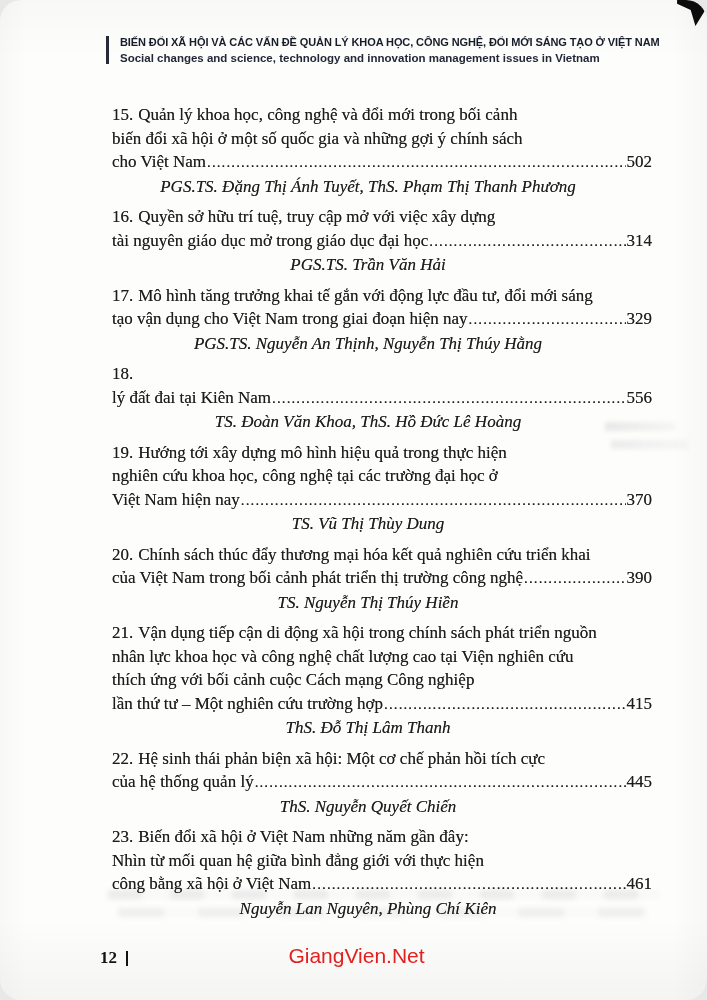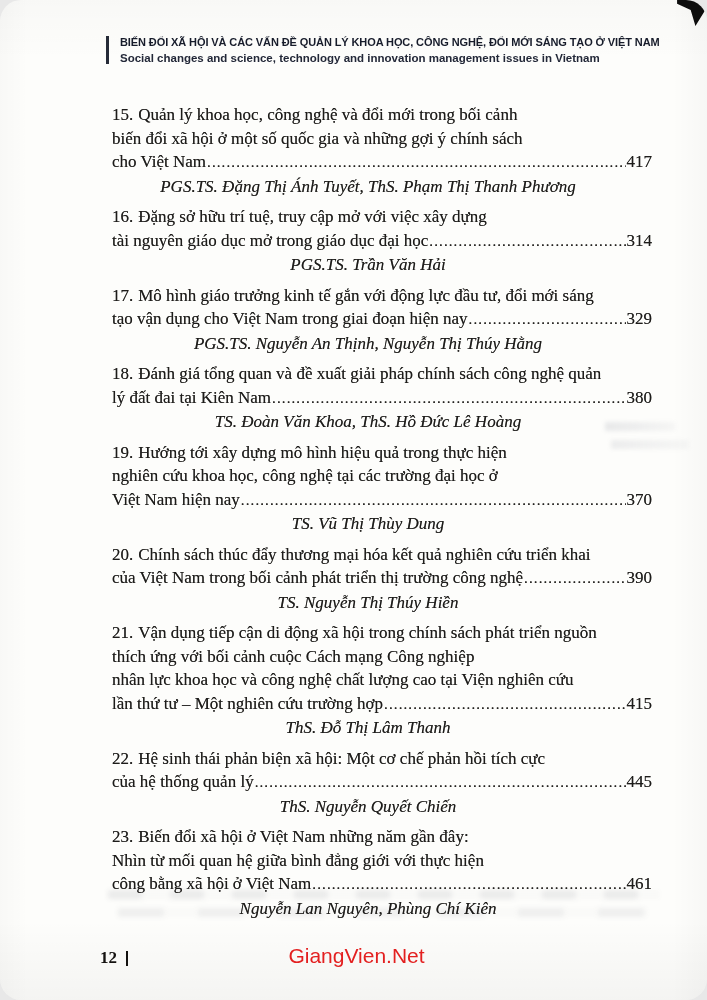--- a/index.html
+++ b/index.html
@@ -87,57 +87,56 @@
         <div class="line">
           <span class="num">15.</span>
           <span class="t">Quản lý khoa học, công nghệ và đổi mới trong bối cảnh</span>
         </div>
         <div class="line">
           <span class="t">biến đổi xã hội ở một số quốc gia và những gợi ý chính sách</span>
         </div>
         <div class="line">
           <span class="t">cho Việt Nam</span>
           <span class="dots"></span>
-          <span class="pg">417</span>
+          <span class="pg">502</span>
         </div>
         <div class="author">PGS.TS. Đặng Thị Ánh Tuyết, ThS. Phạm Thị Thanh Phương</div>
       </div>
       <div class="entry">
         <div class="line">
           <span class="num">16.</span>
-          <span class="t">Đặng sở hữu trí tuệ, truy cập mở với việc xây dựng</span>
+          <span class="t">Quyền sở hữu trí tuệ, truy cập mở với việc xây dựng</span>
         </div>
         <div class="line">
           <span class="t">tài nguyên giáo dục mở trong giáo dục đại học</span>
           <span class="dots"></span>
           <span class="pg">314</span>
         </div>
         <div class="author">PGS.TS. Trần Văn Hải</div>
       </div>
       <div class="entry">
         <div class="line">
           <span class="num">17.</span>
-          <span class="t">Mô hình giáo trưởng kinh tế gắn với động lực đầu tư, đổi mới sáng</span>
+          <span class="t">Mô hình tăng trưởng khai tế gắn với động lực đầu tư, đổi mới sáng</span>
         </div>
         <div class="line">
           <span class="t">tạo vận dụng cho Việt Nam trong giai đoạn hiện nay</span>
           <span class="dots"></span>
           <span class="pg">329</span>
         </div>
         <div class="author">PGS.TS. Nguyễn An Thịnh, Nguyễn Thị Thúy Hằng</div>
       </div>
       <div class="entry">
         <div class="line">
           <span class="num">18.</span>
-          <span class="t">Đánh giá tổng quan và đề xuất giải pháp chính sách công nghệ quản</span>
         </div>
         <div class="line">
           <span class="t">lý đất đai tại Kiên Nam</span>
           <span class="dots"></span>
-          <span class="pg">380</span>
+          <span class="pg">556</span>
         </div>
         <div class="author">TS. Đoàn Văn Khoa, ThS. Hồ Đức Lê Hoàng</div>
       </div>
       <div class="entry">
         <div class="line">
           <span class="num">19.</span>
           <span class="t">Hướng tới xây dựng mô hình hiệu quả trong thực hiện</span>
         </div>
         <div class="line">
           <span class="t">nghiên cứu khoa học, công nghệ tại các trường đại học ở</span>
@@ -160,24 +159,24 @@
           <span class="pg">390</span>
         </div>
         <div class="author">TS. Nguyễn Thị Thúy Hiền</div>
       </div>
       <div class="entry">
         <div class="line">
           <span class="num">21.</span>
           <span class="t">Vận dụng tiếp cận di động xã hội trong chính sách phát triển nguồn</span>
         </div>
         <div class="line">
+          <span class="t">nhân lực khoa học và công nghệ chất lượng cao tại Viện nghiên cứu</span>
+        </div>
+        <div class="line">
           <span class="t">thích ứng với bối cảnh cuộc Cách mạng Công nghiệp</span>
-        </div>
-        <div class="line">
-          <span class="t">nhân lực khoa học và công nghệ chất lượng cao tại Viện nghiên cứu</span>
         </div>
         <div class="line">
           <span class="t">lần thứ tư – Một nghiên cứu trường hợp</span>
           <span class="dots"></span>
           <span class="pg">415</span>
         </div>
         <div class="author">ThS. Đỗ Thị Lâm Thanh</div>
       </div>
       <div class="entry">
         <div class="line">

